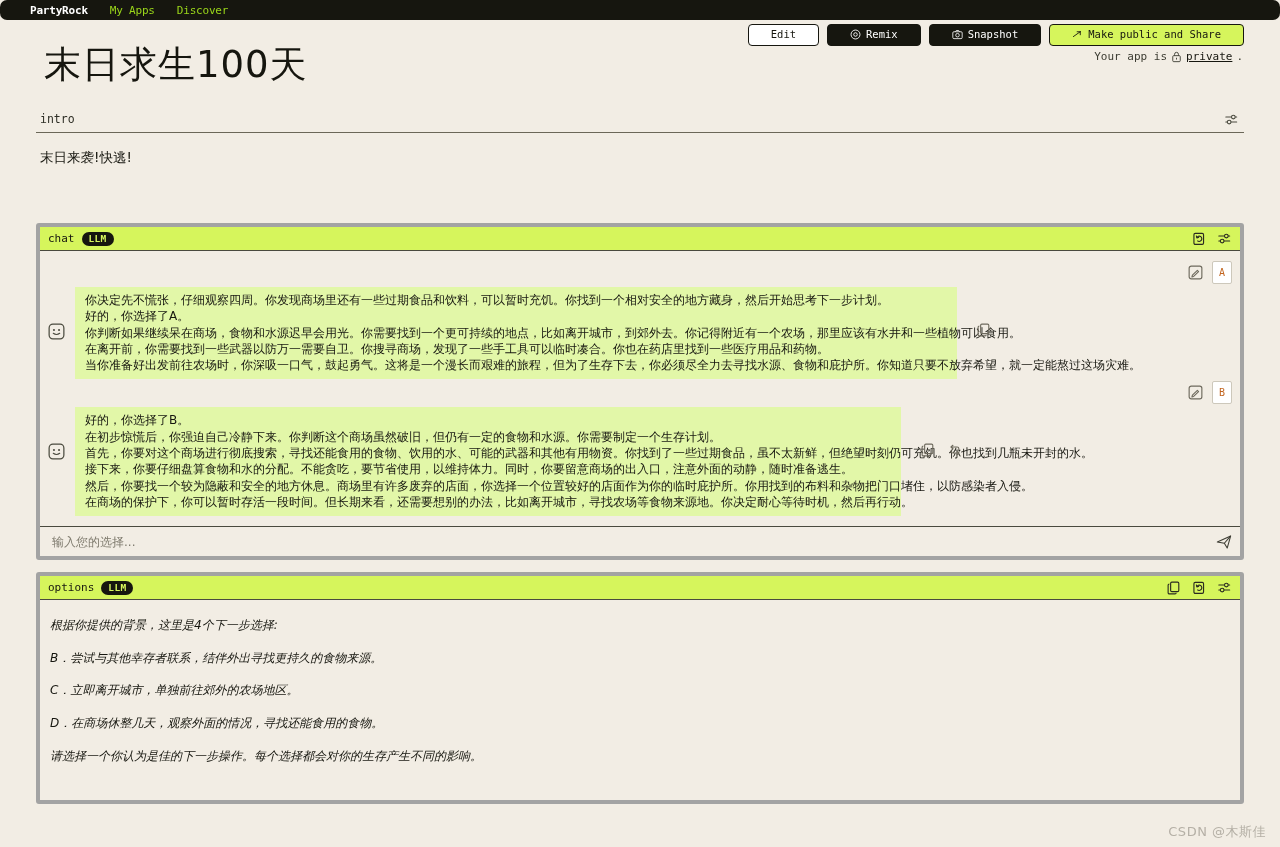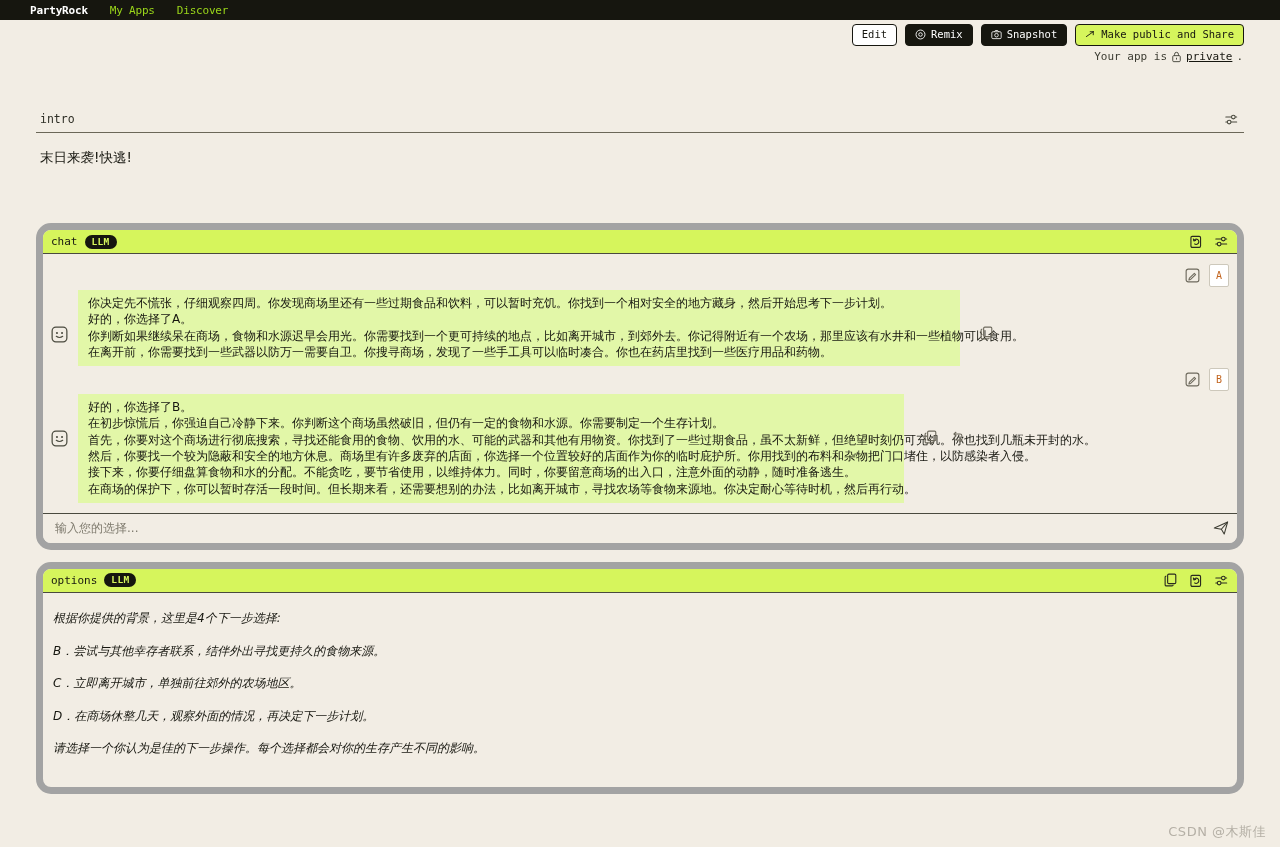--- a/index.html
+++ b/index.html
@@ -12,20 +12,21 @@
   }
 
   
   .topnav {
     height: 20px;
     background: #16160f;
     display: flex;
     align-items: center;
     padding: 0 0 0 30px;
     gap: 22px;
+    border-radius: 7px;
   }
   .brand {
     color: #ffffff;
     font-family: "DejaVu Sans Mono", "Liberation Mono", monospace;
     font-size: 11px;
     font-weight: bold;
     letter-spacing: -0.2px;
   }
   .navlink {
     color: #9ad61a;
@@ -62,21 +63,21 @@
     right: 0;
     top: 4px;
     display: flex;
     align-items: center;
     gap: 8px;
   }
   .btn {
     font-family: "DejaVu Sans Mono", "Liberation Mono", monospace;
     font-size: 10.5px;
     border-radius: 4px;
-    padding: 3px 9px;
+    padding: 3px 22px;
     display: inline-flex;
     align-items: center;
     gap: 5px;
     cursor: pointer;
     white-space: nowrap;
     line-height: 1.3;
   }
   .btn-edit {
     background: #ffffff;
     color: #16160f;
@@ -124,22 +125,22 @@
     color: #2f2f26;
   }
   .intro-body {
     padding: 16px 4px 0 4px;
     font-size: 13.5px;
     color: #16160f;
   }
 
   
   .widget {
-    border: 7px solid #a3a3a3;
-    border-radius: 15px;
+    border: 4px solid #a3a3a3;
+    border-radius: 3px;
     background: #f2ede4;
     overflow: hidden;
   }
   .widget-head {
     background: #d6f55c;
     height: 24px;
     display: flex;
     align-items: center;
     padding: 0 7px 0 8px;
     border-bottom: 1px solid #4a4a3e;
@@ -270,20 +271,21 @@
 
 <div class="topnav">
   <span class="brand">PartyRock</span>
   <span class="navlink">My Apps</span>
   <span class="navlink">Discover</span>
 </div>
 
 <div class="page">
 
   <div class="header-row">
+    <div class="app-title">末日求生100天</div>
 
     <div class="header-actions">
       <button class="btn btn-edit">Edit</button>
 
       <button class="btn btn-dark">
         <span class="icon">
           <svg width="11" height="11" viewBox="0 0 16 16">
               <circle cx="8" cy="8" r="6.5" fill="none" stroke="#fff" stroke-width="1.3"></circle>
               <circle cx="8" cy="8" r="2.6" fill="none" stroke="#fff" stroke-width="1.3"></circle>
             </svg>
@@ -382,20 +384,21 @@
                 <circle cx="6.3" cy="7.4" r="1.1" fill="#4a4a3e"></circle>
                 <circle cx="11.7" cy="7.4" r="1.1" fill="#4a4a3e"></circle>
                 <path d="M5.6 10.9 q3.4 2.6 6.8 0" fill="none" stroke="#4a4a3e" stroke-width="1.2" stroke-linecap="round"></path>
               </svg>
           </span>
           <div class="bubble b-a">
             <div class="line">你决定先不慌张，仔细观察四周。你发现商场里还有一些过期食品和饮料，可以暂时充饥。你找到一个相对安全的地方藏身，然后开始思考下一步计划。</div>
             <div class="line first">好的，你选择了A。</div>
             <div class="line">你判断如果继续呆在商场，食物和水源迟早会用光。你需要找到一个更可持续的地点，比如离开城市，到郊外去。你记得附近有一个农场，那里应该有水井和一些植物可以食用。</div>
             <div class="line">在离开前，你需要找到一些武器以防万一需要自卫。你搜寻商场，发现了一些手工具可以临时凑合。你也在药店里找到一些医疗用品和药物。</div>
+            <div class="line">当你准备好出发前往农场时，你深吸一口气，鼓起勇气。这将是一个漫长而艰难的旅程，但为了生存下去，你必须尽全力去寻找水源、食物和庇护所。你知道只要不放弃希望，就一定能熬过这场灾难。</div>
           </div>
           <div class="row-tools">
             <span class="icon">
               <svg width="13" height="14" viewBox="0 0 15 16">
                   <rect x="4.2" y="1.2" width="9.4" height="11" rx="1.4" fill="none" stroke="#6e6a5d" stroke-width="1.3"></rect>
                   <path d="M10.6 13.4 a1.4 1.4 0 0 1 -1.4 1.4 H2.7 a1.4 1.4 0 0 1 -1.4 -1.4 V4.9 a1.4 1.4 0 0 1 1.4 -1.4" fill="none" stroke="#6e6a5d" stroke-width="1.3"></path>
                 </svg>
             </span>
           </div>
         </div>
@@ -417,22 +420,22 @@
                 <rect x="1.2" y="1.2" width="15.6" height="15.6" rx="4" fill="none" stroke="#4a4a3e" stroke-width="1.3"></rect>
                 <circle cx="6.3" cy="7.4" r="1.1" fill="#4a4a3e"></circle>
                 <circle cx="11.7" cy="7.4" r="1.1" fill="#4a4a3e"></circle>
                 <path d="M5.6 10.9 q3.4 2.6 6.8 0" fill="none" stroke="#4a4a3e" stroke-width="1.2" stroke-linecap="round"></path>
               </svg>
           </span>
           <div class="bubble b-b">
             <div class="line first">好的，你选择了B。</div>
             <div class="line">在初步惊慌后，你强迫自己冷静下来。你判断这个商场虽然破旧，但仍有一定的食物和水源。你需要制定一个生存计划。</div>
             <div class="line">首先，你要对这个商场进行彻底搜索，寻找还能食用的食物、饮用的水、可能的武器和其他有用物资。你找到了一些过期食品，虽不太新鲜，但绝望时刻仍可充饥。你也找到几瓶未开封的水。</div>
+            <div class="line">接下来，你要仔细盘算食物和水的分配。不能贪吃，要节省使用，以维持体力。同时，你要留意商场的出入口，注意外面的动静，随时准备逃生。</div>
             <div class="line">然后，你要找一个较为隐蔽和安全的地方休息。商场里有许多废弃的店面，你选择一个位置较好的店面作为你的临时庇护所。你用找到的布料和杂物把门口堵住，以防感染者入侵。</div>
-            <div class="line">接下来，你要仔细盘算食物和水的分配。不能贪吃，要节省使用，以维持体力。同时，你要留意商场的出入口，注意外面的动静，随时准备逃生。</div>
             <div class="line">在商场的保护下，你可以暂时存活一段时间。但长期来看，还需要想别的办法，比如离开城市，寻找农场等食物来源地。你决定耐心等待时机，然后再行动。</div>
           </div>
           <div class="row-tools">
             <span class="icon">
               <svg width="13" height="14" viewBox="0 0 15 16">
                   <rect x="4.2" y="1.2" width="9.4" height="11" rx="1.4" fill="none" stroke="#6e6a5d" stroke-width="1.3"></rect>
                   <path d="M10.6 13.4 a1.4 1.4 0 0 1 -1.4 1.4 H2.7 a1.4 1.4 0 0 1 -1.4 -1.4 V4.9 a1.4 1.4 0 0 1 1.4 -1.4" fill="none" stroke="#6e6a5d" stroke-width="1.3"></path>
                 </svg>
             </span>
             <span class="icon">
@@ -485,19 +488,19 @@
               <circle cx="10" cy="4" r="2.2" fill="#d6f55c" stroke="#2a2a20" stroke-width="1.3"></circle>
               <circle cx="5" cy="10" r="2.2" fill="#d6f55c" stroke="#2a2a20" stroke-width="1.3"></circle>
             </svg>
         </span>
       </span>
     </div>
     <div class="options-body">
       <p>根据你提供的背景，这里是4个下一步选择:</p>
       <p>B．尝试与其他幸存者联系，结伴外出寻找更持久的食物来源。</p>
       <p>C．立即离开城市，单独前往郊外的农场地区。</p>
-      <p>D．在商场休整几天，观察外面的情况，再决定下一步计划。</p>
+      <p>D．在商场休整几天，观察外面的情况，寻找还能食用的食物。</p>
       <p class="last">请选择一个你认为是佳的下一步操作。每个选择都会对你的生存产生不同的影响。</p>
     </div>
   </div>
 
   <div class="watermark">CSDN @木斯佳</div>
 </div>
 
 </body></html>

